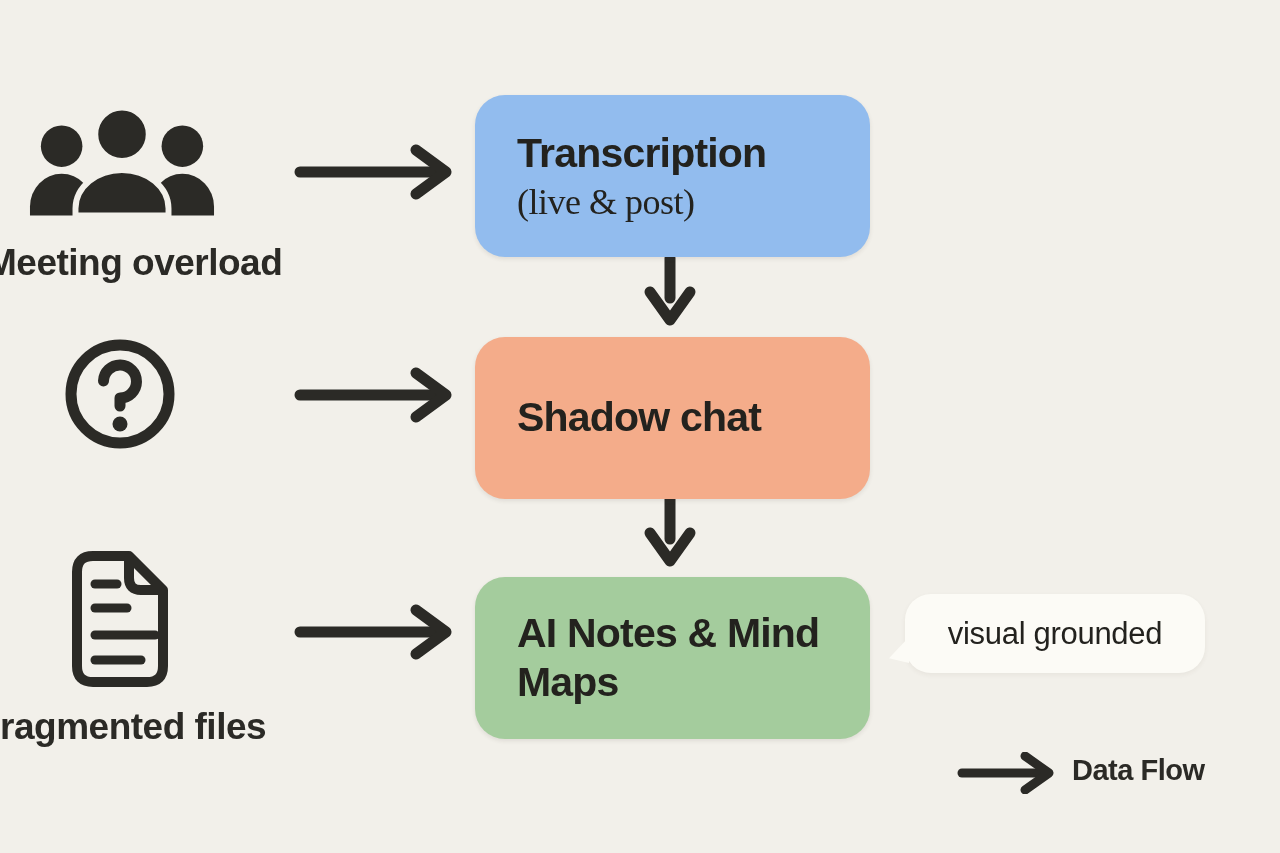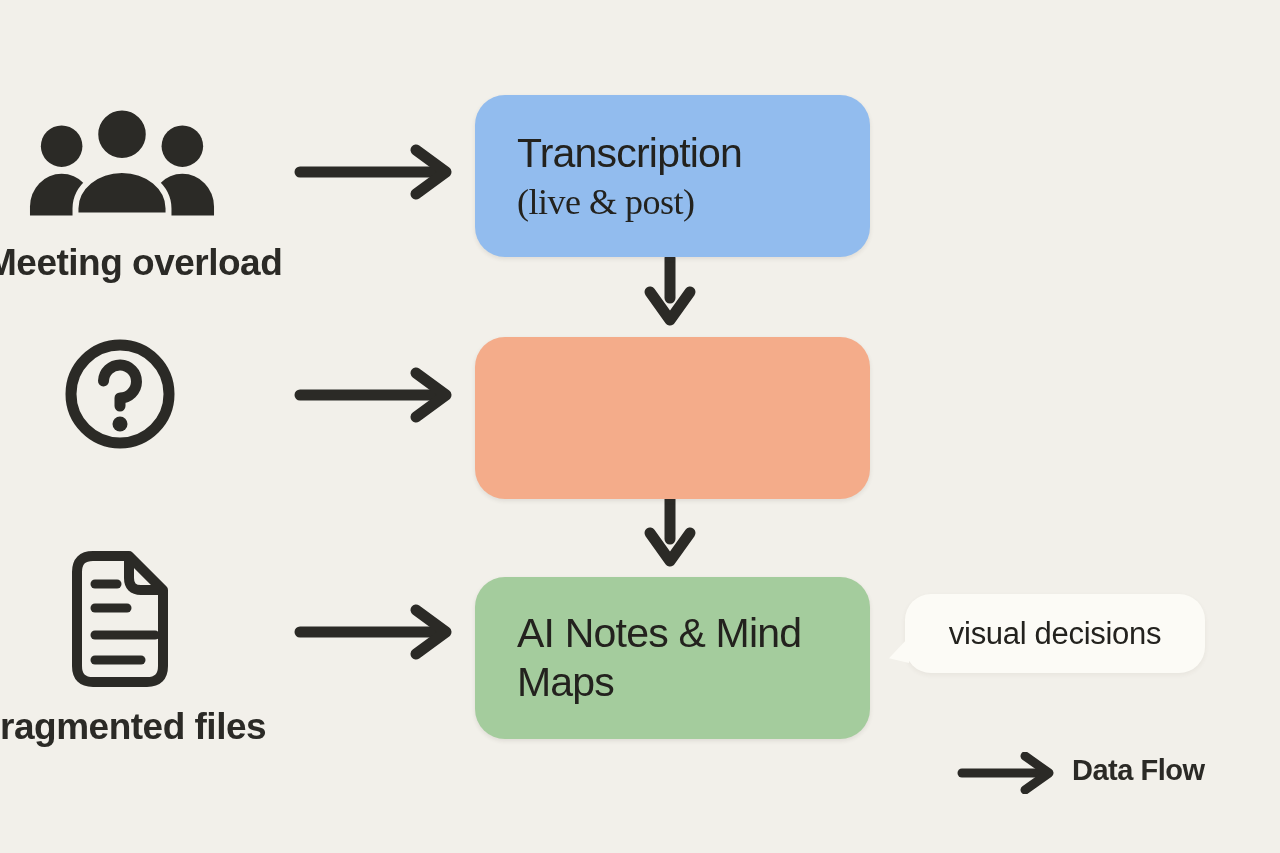--- a/index.html
+++ b/index.html
@@ -62,21 +62,21 @@
     justify-content:center;
     padding-left:42px;
     padding-right:20px;
     box-shadow:0 2px 4px rgba(60,50,40,0.10);
   }
   #stage-1{top:95px;background:var(--stage_blue);}
   #stage-2{top:337px;background:var(--stage_orange);}
   #stage-3{top:577px;background:var(--stage_green);align-items:center;}
   .stage-title{
     font-size:41px;
-    font-weight:400;
+    font-weight:700;
     letter-spacing:-0.8px;
     line-height:1.2;
     color:var(--text_dark);
   }
   .stage-subtitle{
     font-size:36px;
     font-weight:400;
     letter-spacing:-0.5px;
     line-height:1.15;
     margin-top:4px;
@@ -194,28 +194,29 @@
         <path class="stroke" d="M28 6 V46" stroke-width="11"></path>
         <path class="stroke" d="M8 40 L28 68 L48 40" stroke-width="11"></path>
       </svg>
   </div>
 
   <div class="stage-box" id="stage-1">
     <div class="stage-title">Transcription</div>
     <div class="stage-subtitle">(live &amp; post)</div>
   </div>
   <div class="stage-box" id="stage-2">
+    <div class="stage-title">Shadow chat</div>
   </div>
   <div class="stage-box" id="stage-3">
     <div class="stage-title">AI Notes &amp; Mind Maps</div>
   </div>
 
   <div class="bubble" id="bubble-3">
     <div class="bubble-tail"></div>
-    <span class="bubble-text">visual decisions</span>
+    <span class="bubble-text">visual grounded</span>
   </div>
 
   <div class="arrow" id="legend-arrow">
     <svg width="100" height="42" viewBox="0 0 100 42">
         <path class="stroke" d="M6 21 H88" stroke-width="9"></path>
         <path class="stroke" d="M69 4 L93 21 L69 38" stroke-width="9"></path>
       </svg>
   </div>
   <div id="legend-label">Data Flow</div>
 

